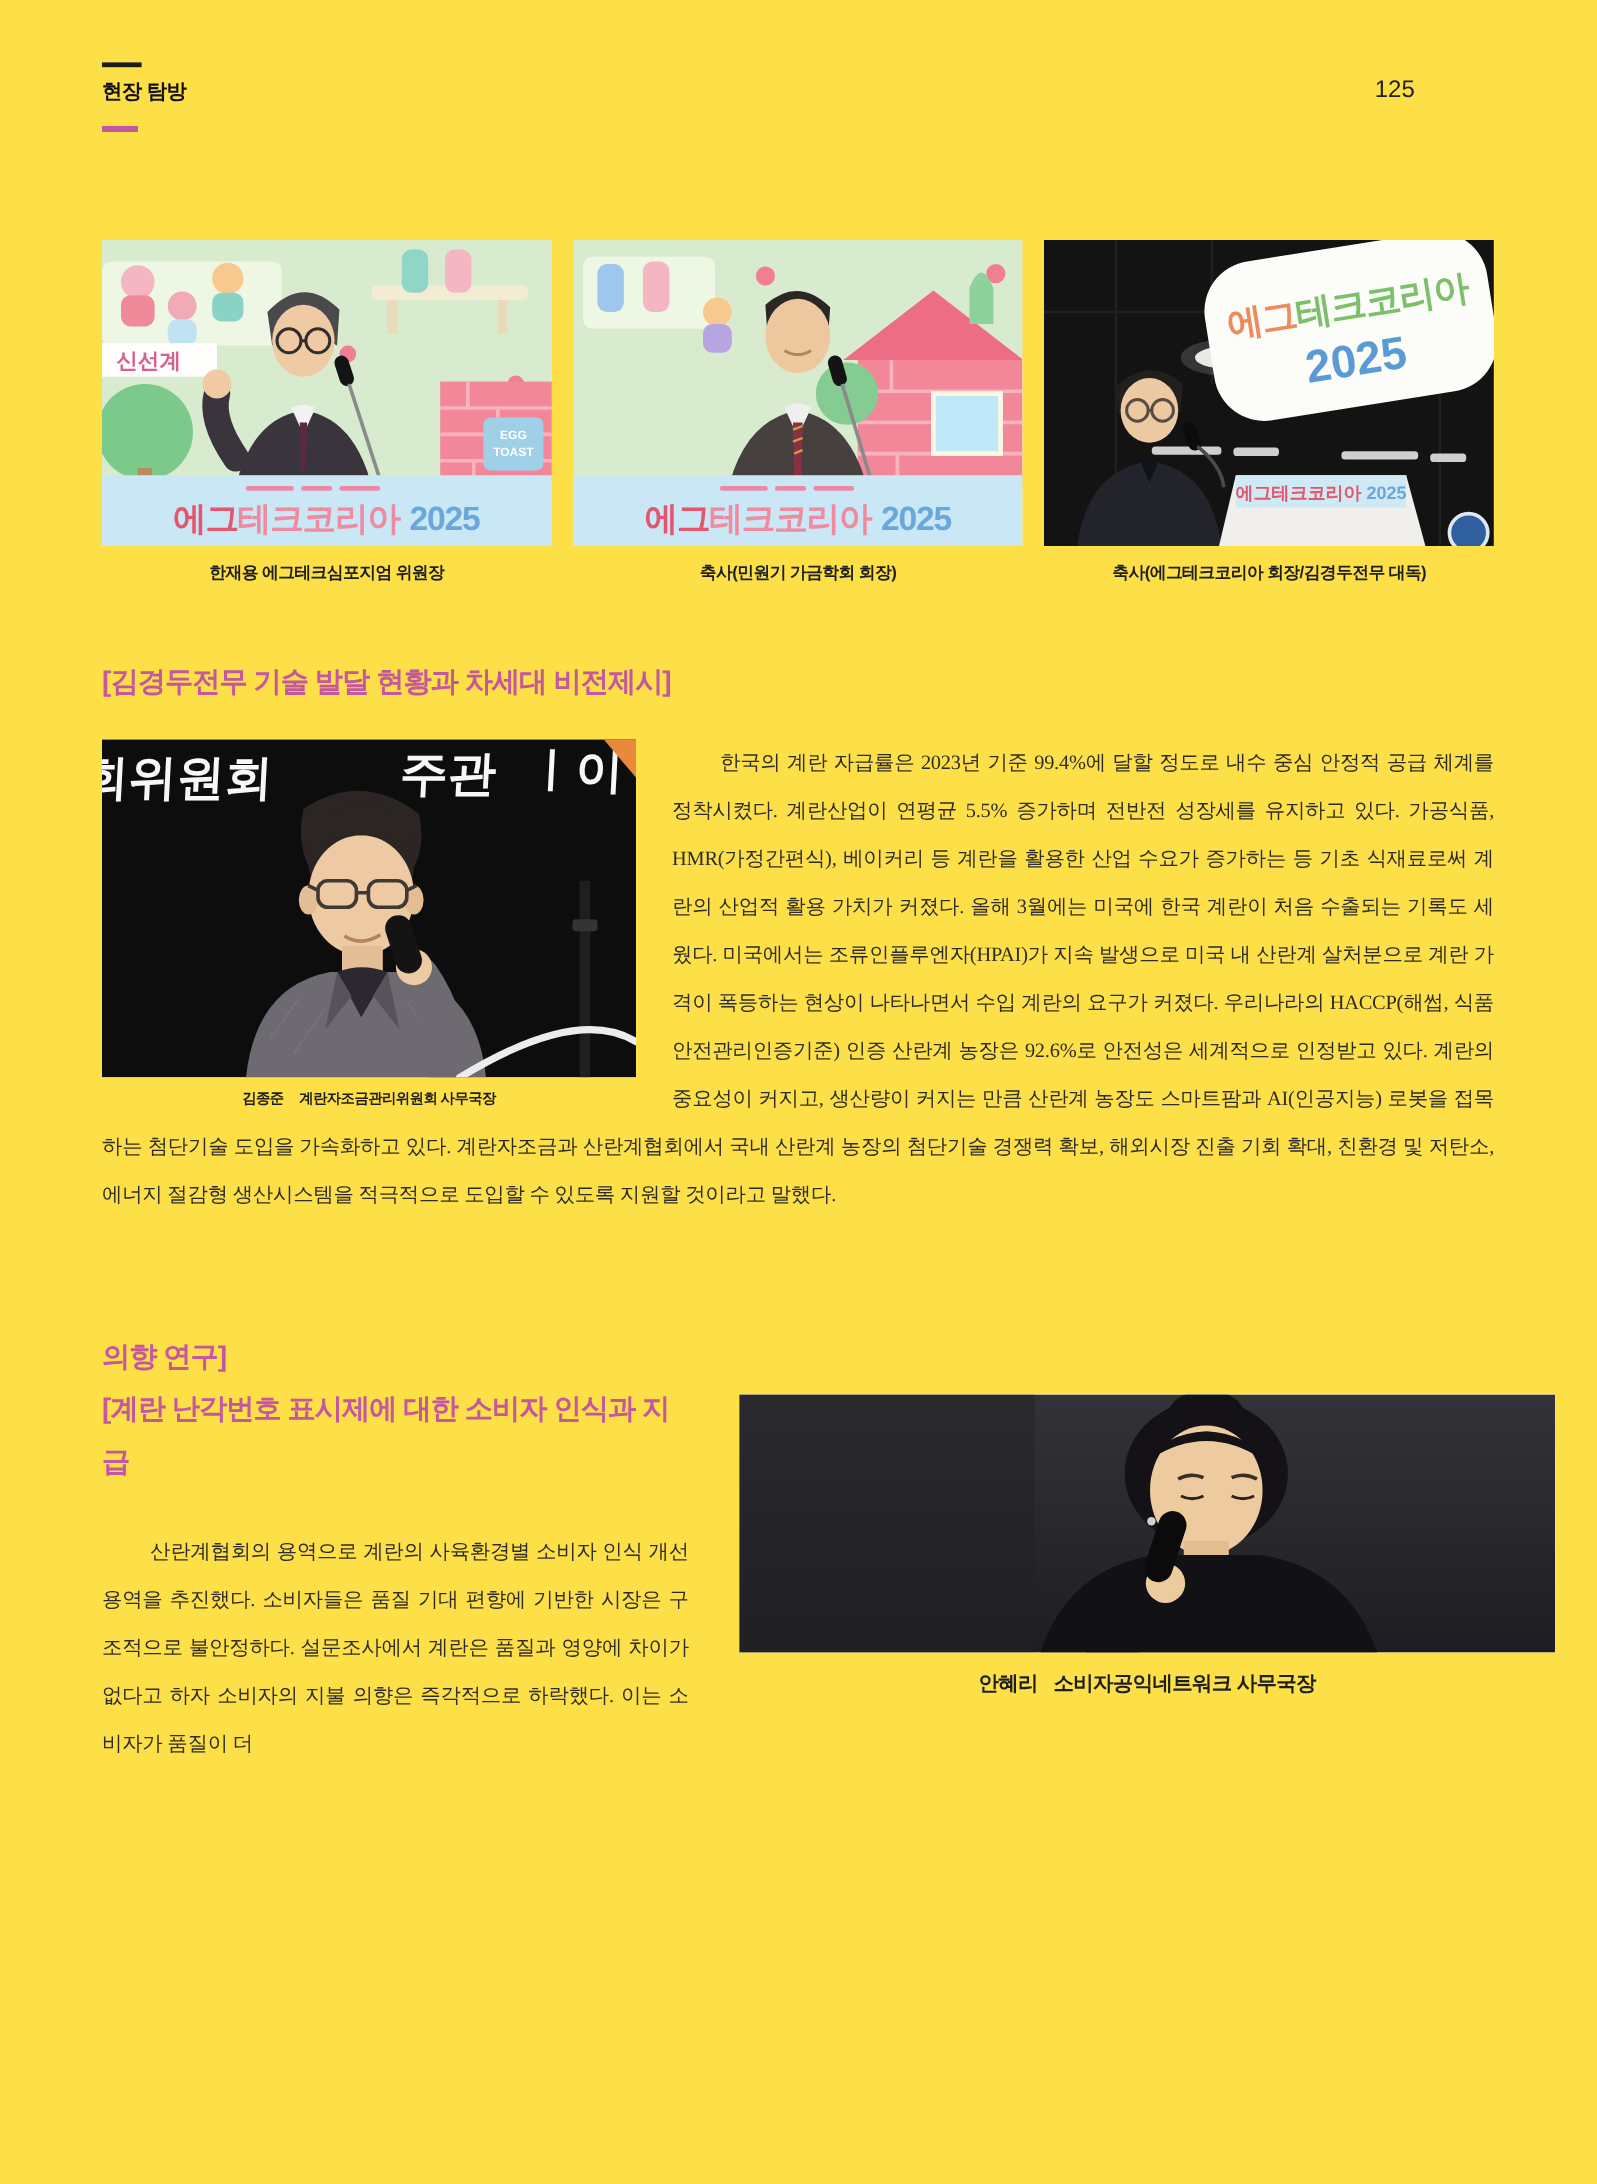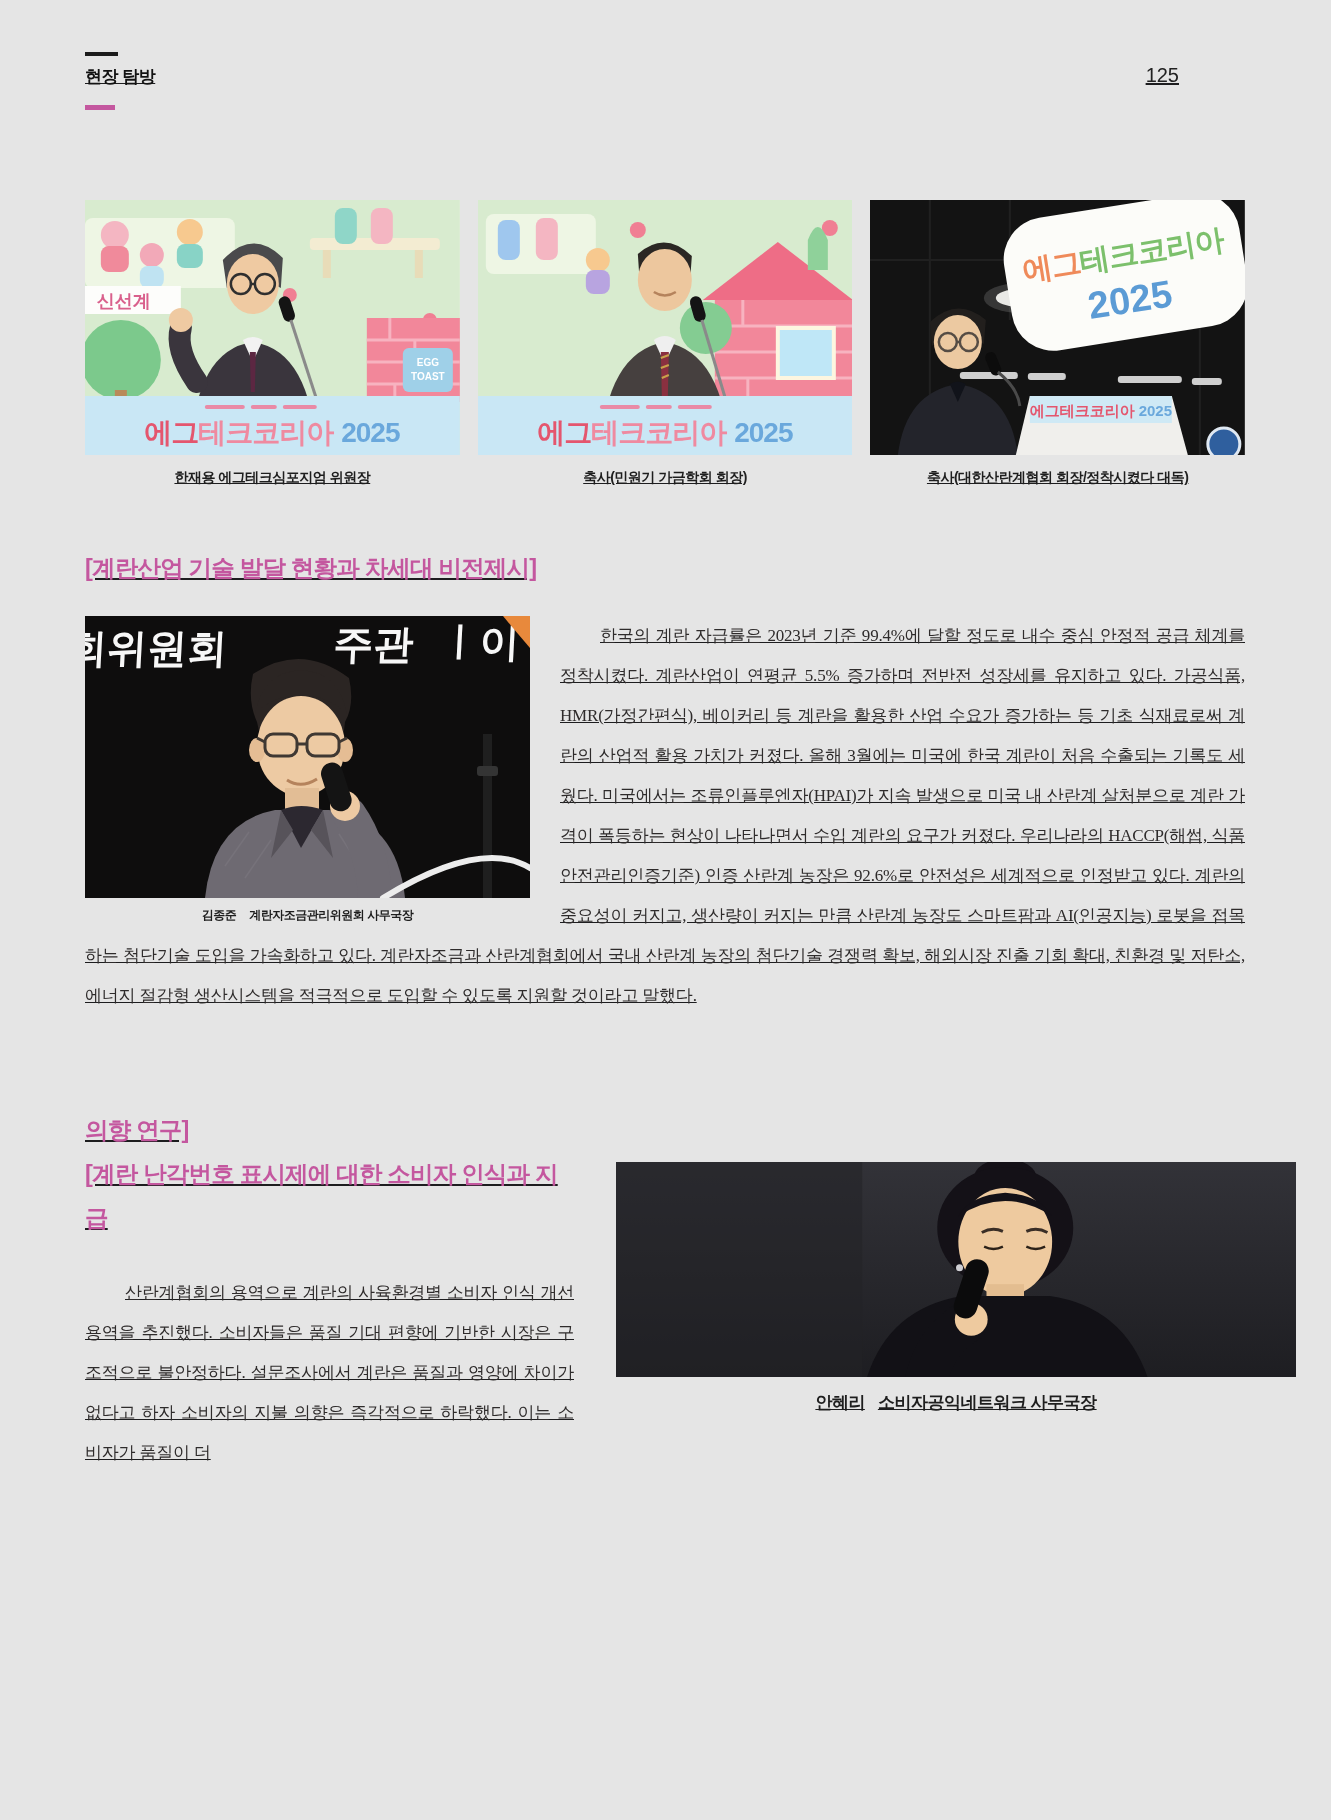--- a/index.html
+++ b/index.html
@@ -1,18 +1,18 @@
 <!DOCTYPE html>
 <html><head>
 <meta charset="utf-8">
 <style>
   :root{ --pink:#c4579f; --ink:#1d1d1f; --body:#2e2b2b; }
   html,body{margin:0;padding:0;background:#ffffff;}
-  .page{position:relative;width:1331px;height:1820px;background:#e5e5e5;overflow:hidden;
-        font-family:"Liberation Sans","DejaVu Sans",sans-serif;color:var(--ink);text-decoration:underline;}
+  .page{position:relative;width:1331px;height:1820px;background:#fde047;overflow:hidden;
+        font-family:"Liberation Sans","DejaVu Sans",sans-serif;color:var(--ink);}
   .content{padding:52px 86px 0 85px;}
 
   
   .hdr{display:flex;justify-content:space-between;align-items:flex-start;}
   .kicker-rule{width:33px;height:4px;background:#1c1c1c;margin-bottom:9px;}
   .kicker-txt{font-size:17px;font-weight:700;letter-spacing:-0.5px;color:#121212;}
   .pagenum{font-size:20px;font-weight:500;color:#222;margin:12px 66px 0 0;}
 
   
   .title{margin-top:50px;font-size:31px;font-weight:800;letter-spacing:-1px;color:var(--pink);}
@@ -205,25 +205,25 @@
             <path d="M128 172 Q148 188 150 206" stroke="#4a4a4a" stroke-width="3" fill="none"></path>
             <polygon points="146,255 160,196 302,196 318,255" fill="#f0efec"></polygon>
             <rect x="160" y="196" width="142" height="27" fill="#cfe9f5"></rect>
             <text x="231" y="216" text-anchor="middle" font-size="15" font-weight="bold">
               <tspan fill="#e4566e">에그테크코리아</tspan><tspan dx="4" fill="#6aa8dc">2025</tspan>
             </text>
             <circle cx="354" cy="244" r="16" fill="#2f5f9e"></circle>
             <circle cx="354" cy="244" r="16" fill="none" stroke="#dfe8f2" stroke-width="3"></circle>
           </svg>
         </div>
-        <figcaption>축사(대한산란계협회 회장/정착시켰다 대독)</figcaption>
+        <figcaption>축사(에그테크코리아 회장/김경두전무 대독)</figcaption>
       </figure>
     </div>
 
-    <h2 class="sec-heading">[계란산업 기술 발달 현황과 차세대 비전제시]</h2>
+    <h2 class="sec-heading">[김경두전무 기술 발달 현황과 차세대 비전제시]</h2>
 
     <div class="sec1">
       <figure class="fig-left">
         <div class="ph-box">
           <svg viewBox="0 0 445 282" preserveAspectRatio="xMidYMid slice">
             <rect width="445" height="282" fill="#0e0d0d"></rect>
             <g font-size="40" font-weight="bold" fill="#f7f7f7" transform="skewX(-3)">
               <text x="-16" y="46">회위원회</text>
               <text x="250" y="42">주관</text>
               <text x="356" y="40">ㅣ이</text>

